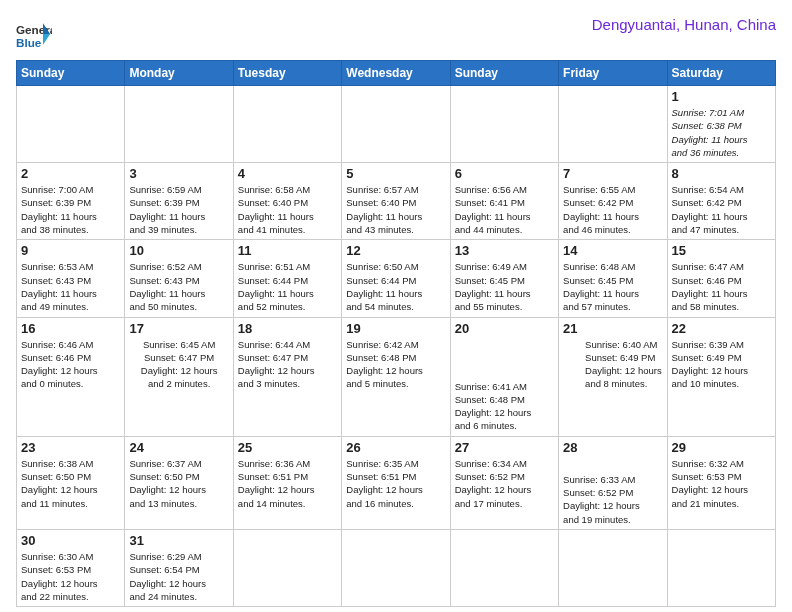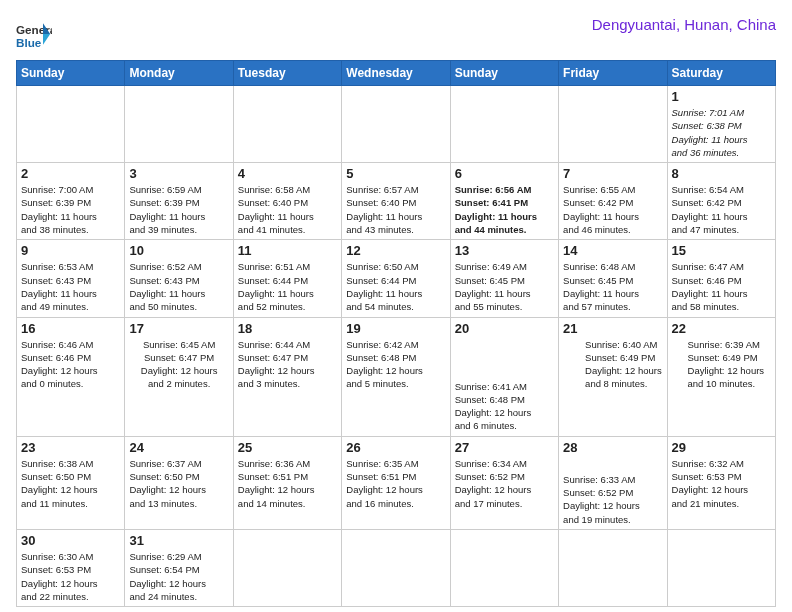--- a/index.html
+++ b/index.html
@@ -148,21 +148,21 @@
         </td>
         <td>
           <div class="day-number">5</div>
           <div class="day-info" style="white-space: pre-line;">Sunrise: 6:57 AM
 Sunset: 6:40 PM
 Daylight: 11 hours
 and 43 minutes.</div>
         </td>
         <td>
           <div class="day-number">6</div>
-          <div class="day-info" style="white-space: pre-line; font-weight: bold;">Sunrise: 6:56 AM
+          <div class="day-info" style="white-space: pre-line;">Sunrise: 6:56 AM
 Sunset: 6:41 PM
 Daylight: 11 hours
 and 44 minutes.</div>
         </td>
         <td>
           <div class="day-number">7</div>
           <div class="day-info" style="white-space: pre-line;">Sunrise: 6:55 AM
 Sunset: 6:42 PM
 Daylight: 11 hours
 and 46 minutes.</div>
@@ -264,21 +264,21 @@
         </td>
         <td>
           <div class="day-number">21</div>
           <div class="day-info" style="white-space: pre-line; margin-left: 22px;">Sunrise: 6:40 AM
 Sunset: 6:49 PM
 Daylight: 12 hours
 and 8 minutes.</div>
         </td>
         <td>
           <div class="day-number">22</div>
-          <div class="day-info" style="white-space: pre-line; margin-left: 16px;">Sunrise: 6:39 AM
+          <div class="day-info" style="white-space: pre-line;">Sunrise: 6:39 AM
 Sunset: 6:49 PM
 Daylight: 12 hours
 and 10 minutes.</div>
         </td>
       </tr>
       <tr>
         <td>
           <div class="day-number">23</div>
           <div class="day-info" style="white-space: pre-line;">Sunrise: 6:38 AM
 Sunset: 6:50 PM

